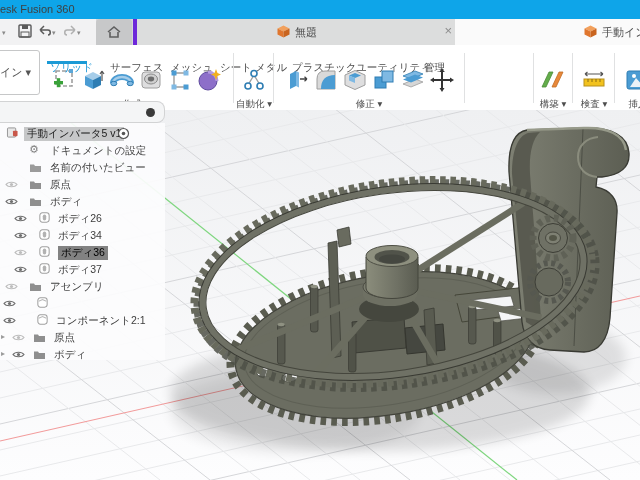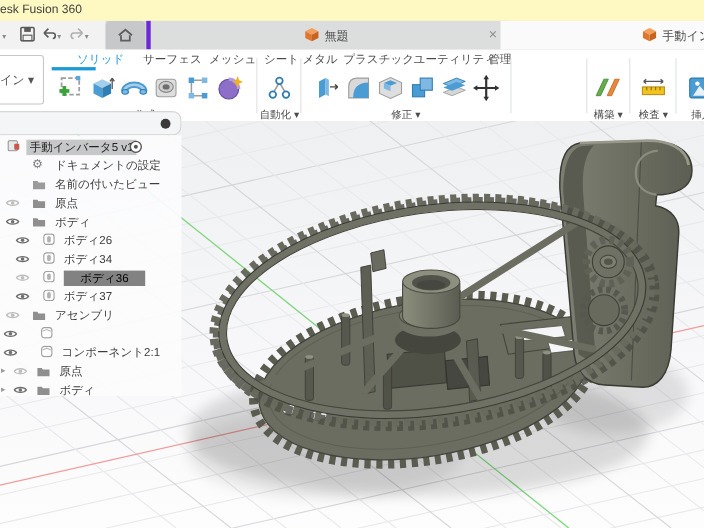--- a/index.html
+++ b/index.html
@@ -1,52 +1,52 @@
 <!DOCTYPE html>
 <html><head>
 <meta charset="utf-8">
 <style>
   html,body{margin:0;padding:0;}
   body{width:640px;height:480px;overflow:hidden;font-family:"Liberation Sans","DejaVu Sans",sans-serif;background:#fff;}
   .app{position:absolute;inset:0;width:640px;height:480px;overflow:hidden;}
   
-  .titlebar{position:absolute;left:0;top:0;width:640px;height:22px;background:#fef9c3;}
+  .titlebar{position:absolute;left:0;top:0;width:640px;height:22px;background:#0ea5e9;}
   .titlebar .title{position:absolute;left:0px;top:3px;font-size:11px;color:#3f3f3f;}
   
   .qatrow{position:absolute;left:0;top:19px;width:640px;height:26px;background:#f2f2f3;}
   .tabstrip{position:absolute;left:96px;top:19px;width:544px;height:26px;background:#d6d7d8;border-bottom:1px solid #c9cacc;}
   .qicon{position:absolute;top:3px;width:18px;height:18px;color:#5a5a5a;}
   .qcaret{position:absolute;top:10px;font-size:7px;color:#8a8a8a;}
   .homebtn{position:absolute;left:96px;top:19px;width:36px;height:26px;background:#c7c8c9;border-radius:4px 4px 0 0;}
   .doc-tab{position:absolute;top:19px;height:26px;}
   .doc-tab.inactive{left:133px;width:322px;background:#dcdddd;border-left:4px solid #6d28d9;border-right:1px solid #c2c3c4;}
   .doc-tab.active{left:455px;width:185px;background:#fafafa;}
   .doc-tab .lbl{position:absolute;top:6px;font-size:11px;color:#4c4c4c;white-space:nowrap;}
   .doc-tab .close{position:absolute;right:7px;top:4px;font-size:13px;color:#8c8c8c;cursor:pointer;}
   .cube{position:absolute;top:6px;width:13px;height:13px;}
   
   .ribbon{position:absolute;left:0;top:45px;width:640px;height:65px;background:#ffffff;border-bottom:1px solid #d6d7d8;}
   .wsbox{position:absolute;left:-70px;top:5px;width:108px;height:43px;background:#fff;border:1px solid #c6c7c8;border-radius:3px;}
   .wsbox .wslabel{position:absolute;right:8px;top:14px;font-size:11px;color:#555;}
-  .rtab{position:absolute;top:2px;font-size:10.5px;color:#4a4a4a;white-space:nowrap;margin-left:20px;}
+  .rtab{position:absolute;top:16px;font-size:10.5px;color:#4a4a4a;white-space:nowrap;}
   .rtab.active{color:#1a95d5;}
   .rtab-underline{position:absolute;left:47px;top:16px;width:40px;height:3px;background:#1a9ad6;}
   .rgroup{position:absolute;top:18px;text-align:center;}
   .rgroup .icons{display:flex;justify-content:center;align-items:center;gap:3px;height:34px;}
   .rgroup .glabel{font-size:9.5px;color:#4d4d4d;margin-top:1px;white-space:nowrap;}
   .rdivider{position:absolute;top:8px;width:1px;height:50px;background:#e0e1e2;}
   
   .viewport{position:absolute;left:0;top:110px;width:640px;height:370px;}
   
   .browser-header{position:absolute;left:0;top:101px;width:165px;height:22px;background:#f4f5f6;border:1px solid #d2d3d4;border-left:none;border-radius:0 8px 8px 0;box-sizing:border-box;}
   .browser-header .dot{position:absolute;right:9px;top:6px;width:9px;height:9px;border-radius:50%;background:#3a3a3a;}
   .browser{position:absolute;left:0;top:123px;width:165px;height:237px;background:rgba(252,252,253,0.93);}
   .brow{position:absolute;left:0;width:165px;height:17px;}
   .brow .lbl{position:absolute;top:2px;font-size:10.5px;color:#3d3d3d;white-space:nowrap;}
-  .brow .lbl.sel{background:#828282;color:#000;padding:0 15px;}
+  .brow .lbl.sel{background:#828282;color:#000;padding:0 3px;}
   .brow .lbl.root{background:#c6c7c8;color:#222;padding:0 3px;font-size:10.5px;}
   .eye{position:absolute;top:4px;width:13px;height:9px;}
   .chev{position:absolute;left:1px;top:3px;font-size:8px;color:#9a9a9a;}
   .ficon{position:absolute;top:3px;width:13px;height:11px;}
   .gearglyph{position:absolute;top:1px;font-size:11px;color:#808080;}
   .target{position:absolute;top:2px;width:13px;height:13px;}
   svg{display:block;}
 </style>
 </head>
 <body>

